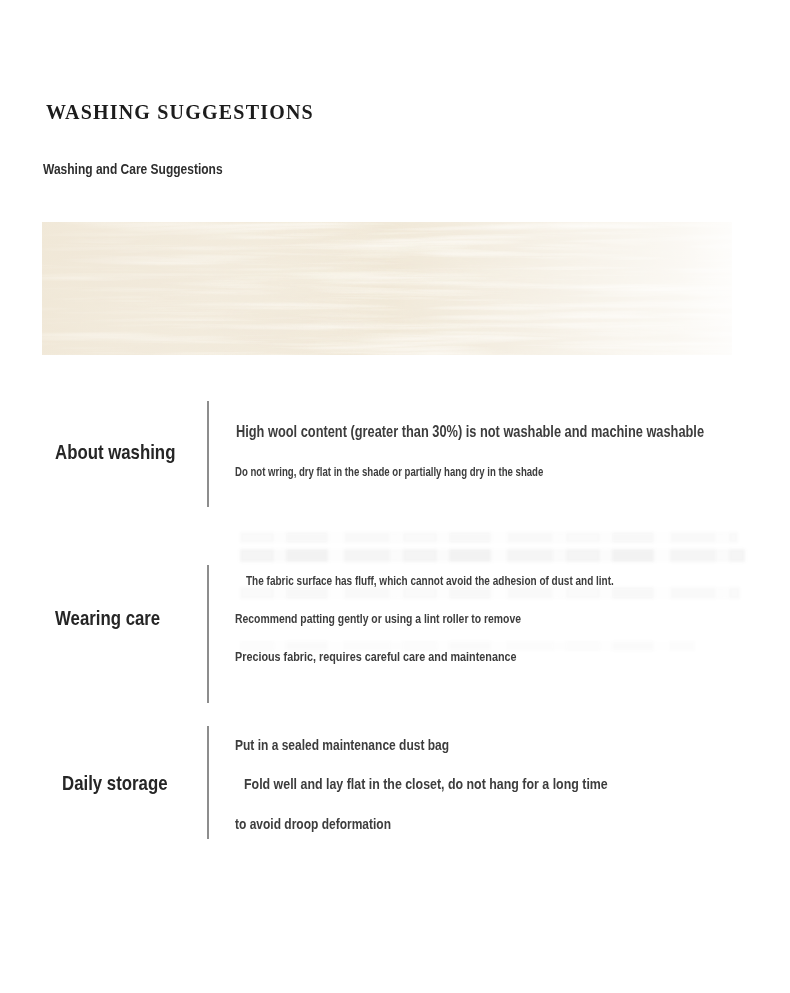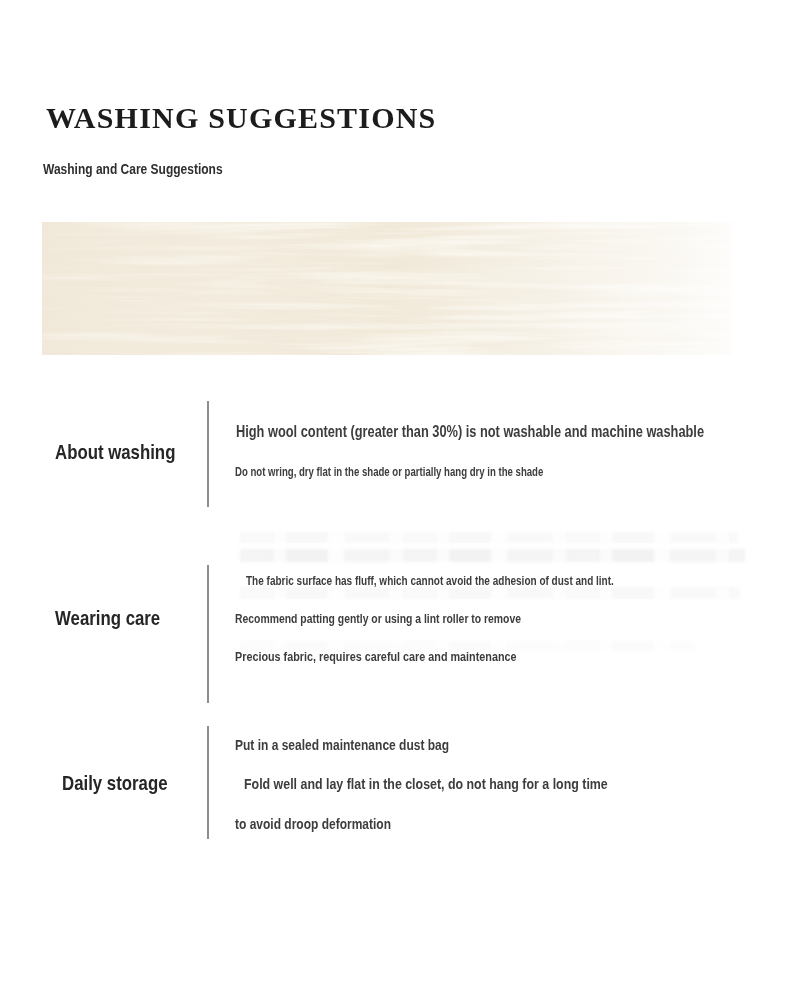--- a/index.html
+++ b/index.html
@@ -14,21 +14,21 @@
     background: #ffffff;
     overflow: hidden;
     font-family: "Liberation Sans", sans-serif;
   }
   .abs { position: absolute; }
 
   
   .title {
     font-family: "Liberation Serif", serif;
     font-weight: 700;
-    font-size: 30px;
+    font-size: 20px;
     letter-spacing: 1.2px;
     color: #1c1c1c;
     white-space: nowrap;
   }
   
   .cond {
     font-family: "Liberation Sans", sans-serif;
     font-weight: 700;
     white-space: nowrap;
     transform: scaleX(0.8);

